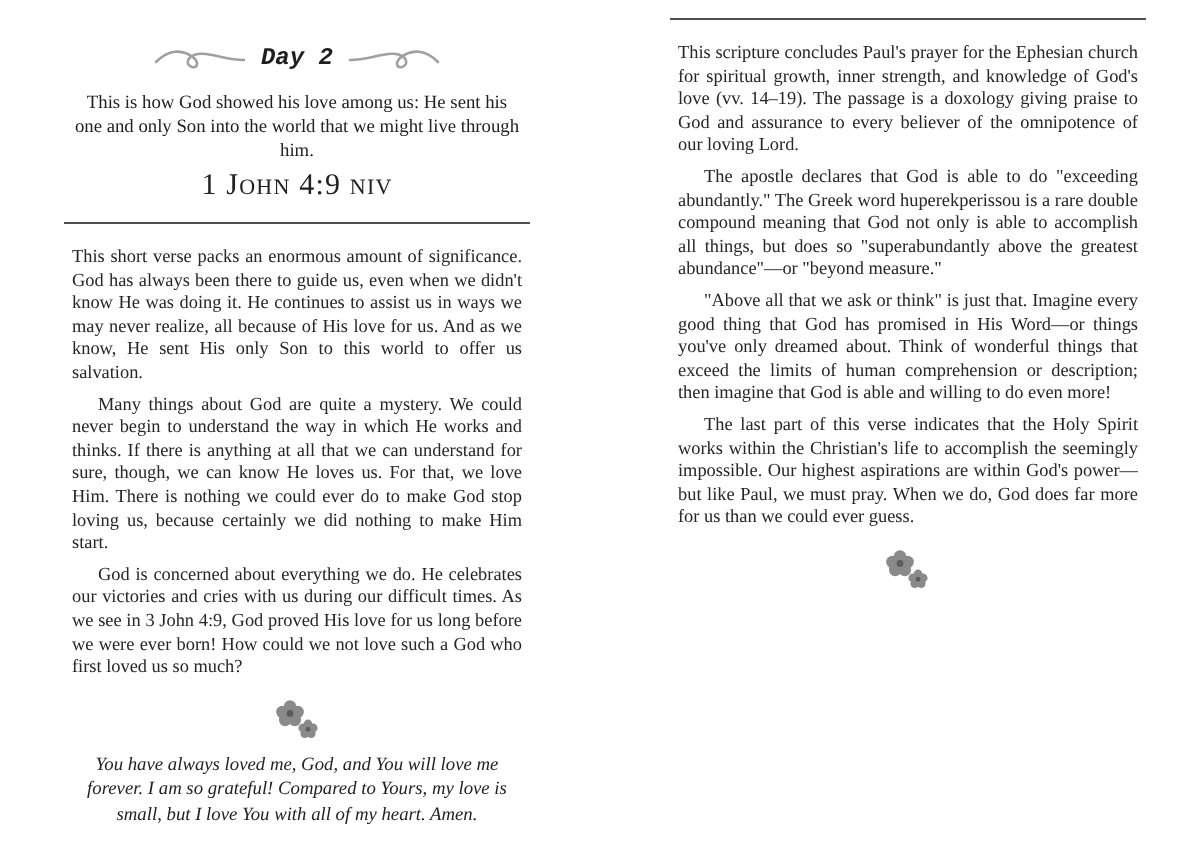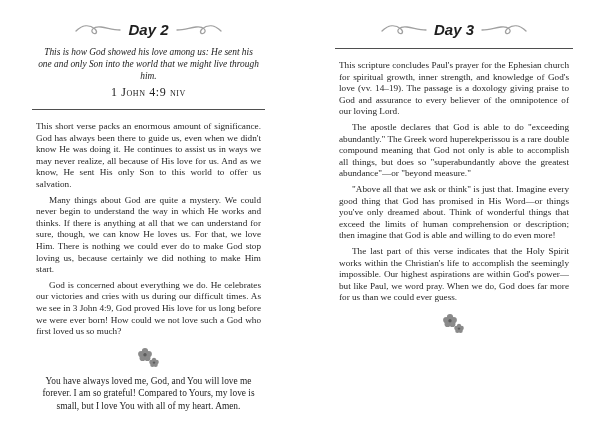--- a/index.html
+++ b/index.html
@@ -22,48 +22,47 @@
 
   .day-header {
     display: flex;
     align-items: center;
     justify-content: center;
     gap: 5px;
     margin-top: 19px;
     height: 20px;
   }
   .day-title {
-    font-family: Liberation Sans, sans-serif;
+    font-family: Liberation Mono, monospace;
     font-style: italic;
     font-weight: bold;
-    font-size: 15px;
+    font-size: 12px;
     color: #1e1e1e;
     white-space: nowrap;
     line-height: 1;
     padding: 0 2px;
     text-align: center;
   }
   .flourish { flex: 0 0 auto; display: block; }
   .flourish.mirrored { transform: scaleX(-1); }
 
   .scripture {
     margin: 7px auto 0 auto;
     width: 96%;
-    font-style: italic;
     font-size: 9.4px;
     line-height: 12px;
     text-align: center;
     color: #222;
   }
   .scripture-ref {
     margin-top: 3px;
     text-align: center;
     font-variant: small-caps;
     letter-spacing: 0.6px;
-    font-size: 12px;
+    font-size: 15px;
     color: #222;
   }
   .divider {
     border: none;
     border-top: 1px solid #4f4f4f;
     margin: 9px 0 0 0;
   }
   .body-text {
     margin-top: 11px;
     font-size: 9.2px;
@@ -75,20 +74,21 @@
   .body-text p.indent { text-indent: 13px; }
 
   .ornament {
     text-align: center;
     margin: 8px 0 5px 0;
     height: 24px;
   }
   .ornament svg { display: inline-block; }
 
   .prayer {
+    font-style: italic;
     font-size: 9.4px;
     line-height: 12.6px;
     text-align: center;
     width: 92%;
     margin: 2px auto 0 auto;
     color: #222;
   }
 </style>
 </head>
 <body>
@@ -130,35 +130,26 @@
           <circle cx="18.4" cy="18.8" r="2.2"></circle>
             <circle cx="21.6" cy="18.8" r="2.2"></circle>
         </g>
         <circle cx="20" cy="16.6" r="1.2" fill="#5c5c5c"></circle>
       </svg>
     </div>
     <div class="prayer">You have always loved me, God, and You will love me forever. I am so grateful! Compared to Yours, my love is small, but I love You with all of my heart. Amen.</div>
   </div>
 
   <div class="page page-right">
-    <div class="day-header">
-      <svg class="flourish" width="46" height="16" viewBox="0 0 46 16">
-        <path d="M1 10 C7 4, 14 3, 20 8 C23 11, 21 14, 18 12 C15 10, 18 5, 26 6 C33 7, 38 9, 45 9" fill="none" stroke="#a0a0a0" stroke-width="1.3" stroke-linecap="round"></path>
-      </svg>
-      <span class="day-title">Day 3</span>
-      <svg class="flourish mirrored" width="46" height="16" viewBox="0 0 46 16">
-        <path d="M1 10 C7 4, 14 3, 20 8 C23 11, 21 14, 18 12 C15 10, 18 5, 26 6 C33 7, 38 9, 45 9" fill="none" stroke="#a0a0a0" stroke-width="1.3" stroke-linecap="round"></path>
-      </svg>
-    </div>
     <hr class="divider">
     <div class="body-text">
         <p>This scripture concludes Paul's prayer for the Ephesian church for spiritual growth, inner strength, and knowledge of God's love (vv. 14–19). The passage is a doxology giving praise to God and assurance to every believer of the omnipotence of our loving Lord.</p>
         <p class="indent">The apostle declares that God is able to do "exceeding abundantly." The Greek word huperekperissou is a rare double compound meaning that God not only is able to accomplish all things, but does so "superabundantly above the greatest abundance"—or "beyond measure."</p>
         <p class="indent">"Above all that we ask or think" is just that. Imagine every good thing that God has promised in His Word—or things you've only dreamed about. Think of wonderful things that exceed the limits of human comprehension or description; then imagine that God is able and willing to do even more!</p>
-        <p class="indent">The last part of this verse indicates that the Holy Spirit works within the Christian's life to accomplish the seemingly impossible. Our highest aspirations are within God's power—but like Paul, we word pray. When we do, God does far more for us than we could ever guess.</p>
+        <p class="indent">The last part of this verse indicates that the Holy Spirit works within the Christian's life to accomplish the seemingly impossible. Our highest aspirations are within God's power—but like Paul, we must pray. When we do, God does far more for us than we could ever guess.</p>
       </div>
     <div class="ornament">
       <svg width="30" height="24" viewBox="0 0 30 24">
         <g fill="#8a8a8a">
           <circle cx="11" cy="5.2" r="3.1"></circle>
             <circle cx="7.2" cy="8" r="3.1"></circle>
             <circle cx="14.8" cy="8" r="3.1"></circle>
           <circle cx="8.6" cy="12" r="3.1"></circle>
             <circle cx="13.4" cy="12" r="3.1"></circle>
         </g>

